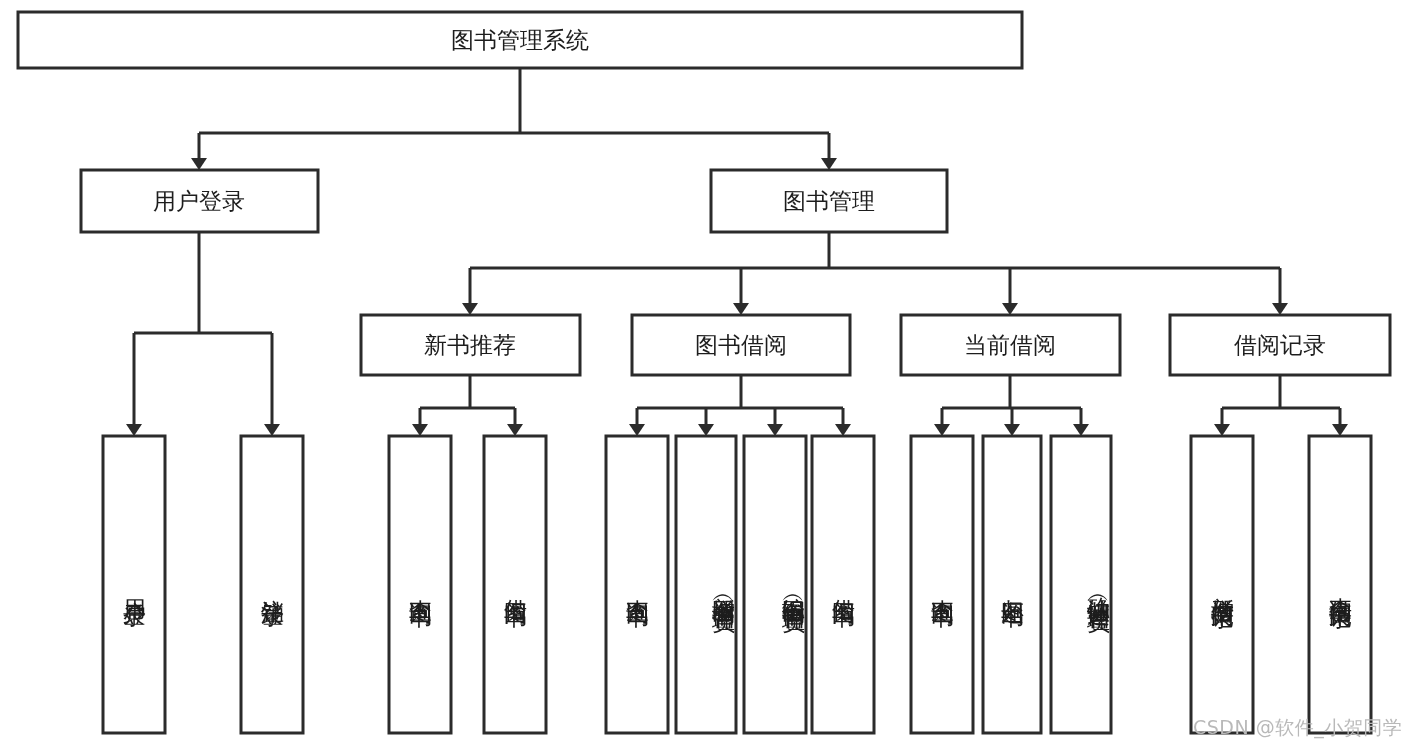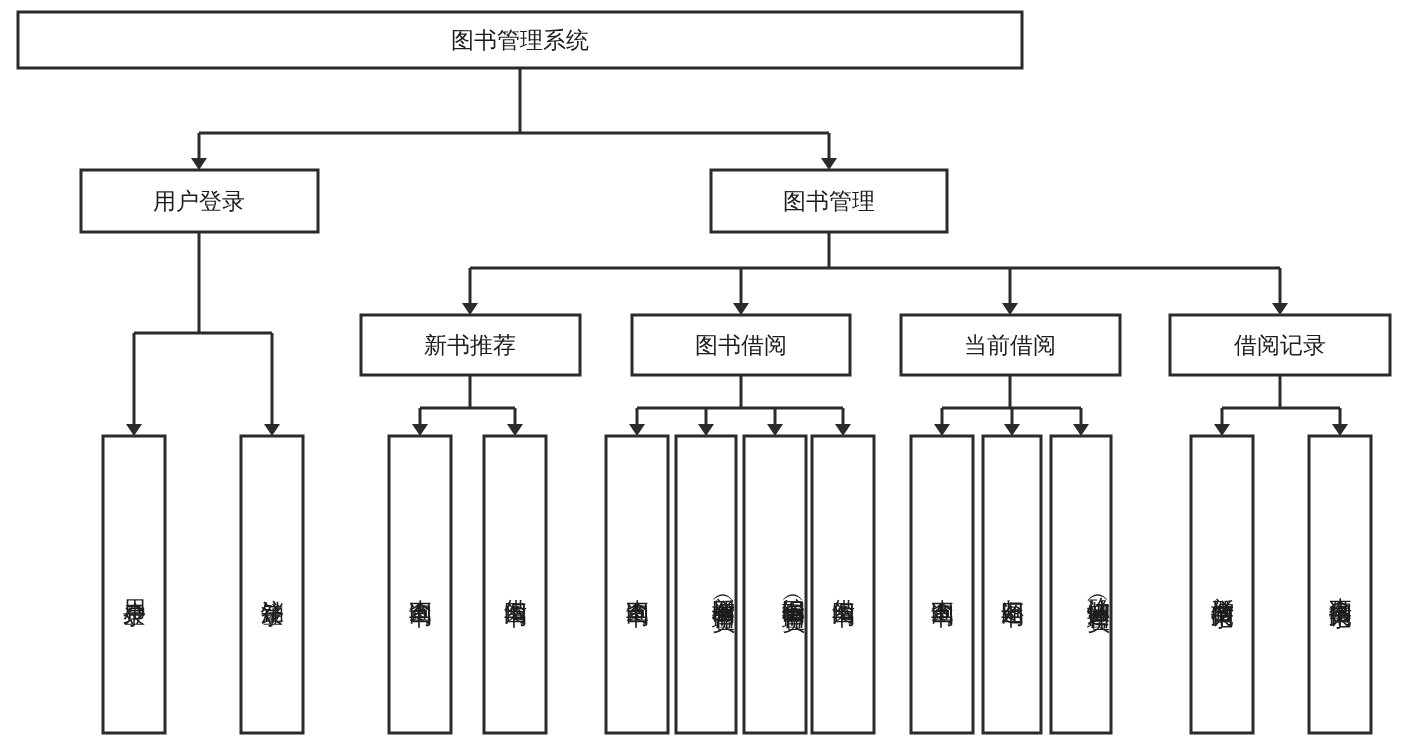--- a/index.html
+++ b/index.html
@@ -192,14 +192,15 @@
     <div class="node-label-v" style="left:676px;top:442px;width:60px;height:291px;align-items:flex-start;">新增图书（管理员）</div>
     <div class="node-label-v" style="left:744px;top:442px;width:62px;height:291px;align-items:flex-start;">编辑图书（管理员）</div>
     <div class="node-label-v" style="left:812px;top:436px;width:62px;height:297px;">借阅图书</div>
     <div class="node-label-v" style="left:911px;top:436px;width:62px;height:297px;">查询图书</div>
     <div class="node-label-v" style="left:983px;top:436px;width:58px;height:297px;">归还图书</div>
     <div class="node-label-v" style="left:1051px;top:442px;width:60px;height:291px;align-items:flex-start;">确认归还（管理员）</div>
     <div class="node-label-v" style="left:1191px;top:436px;width:62px;height:297px;">新增借阅记录</div>
     <div class="node-label-v" style="left:1309px;top:436px;width:62px;height:297px;">查询借阅记录</div>
   </div>
 
+  <div class="watermark" style="left:1193px;top:715px;">CSDN @软件_小贺同学</div>
 
 </div>
 
 </body></html>

